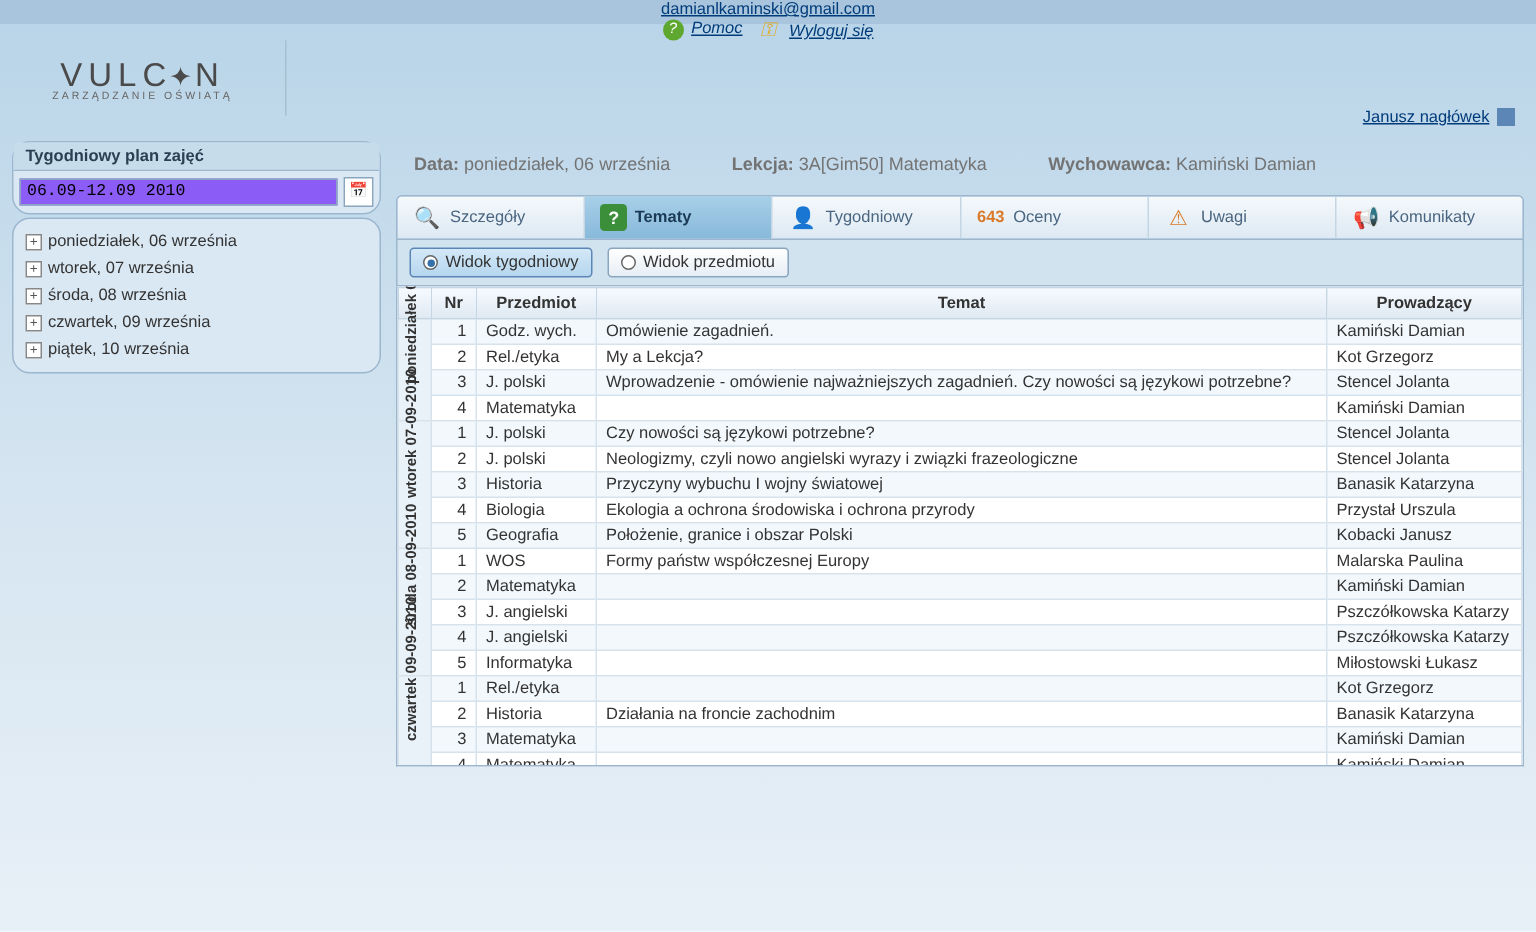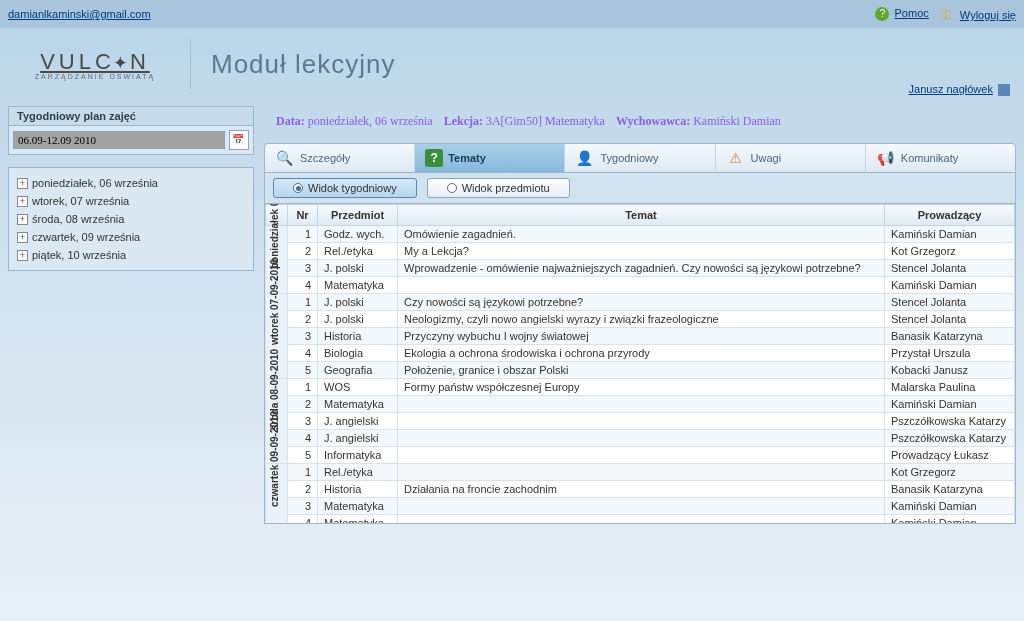--- a/index.html
+++ b/index.html
@@ -6,30 +6,31 @@
 body {
   font-family: Tahoma, Verdana, Arial, sans-serif;
   font-size: 11px;
   background: linear-gradient(180deg, #b8d4e8 0%, #d4e4f0 50%, #e8f0f7 100%);
   width: 1024px;
   height: 621px;
   overflow: hidden;
   color: #333;
 }
 .top-bar {
-  height: 28px;
+  height: 16px;
   background: #a8c5dd;
   display: flex;
   justify-content: space-between;
   align-items: center;
   padding: 0 8px;
   font-size: 11px;
+  flex-direction: column;
 }
 .top-bar a { color: #003b7a; text-decoration: underline; }
-.top-right { display: flex; gap: 12px; align-items: center; }
+.top-right { display: flex; gap: 12px; align-items: center; font-style: italic; }
 .help-icon {
   display: inline-block;
   width: 14px; height: 14px;
   background: #5fa82f;
   border-radius: 50%;
   color: #fff;
   text-align: center;
   line-height: 14px;
   font-size: 10px;
   margin-right: 2px;
@@ -51,21 +52,20 @@
 .logo-block {
   width: 150px;
   text-align: center;
 }
 .logo-text {
   font-size: 22px;
   font-weight: 300;
   letter-spacing: 4px;
   color: #4a4a4a;
   font-family: Arial, sans-serif;
-  text-decoration: underline;
 }
 .logo-star { color: #4a4a4a; font-size: 18px; margin: 0 -2px; }
 .logo-sub {
   font-size: 7px;
   letter-spacing: 2px;
   color: #666;
   margin-top: -2px;
 }
 .divider-v {
   width: 1px;
@@ -105,23 +105,23 @@
   display: flex;
   padding: 6px 8px 0 8px;
   gap: 10px;
 }
 .left-col {
   width: 246px;
   flex-shrink: 0;
 }
 .panel {
   border: 1px solid #9cb6ce;
-  border-radius: 0;
+  border-radius: 12px;
   background: #dae8f3;
-  margin-bottom: 12px;
+  margin-bottom: 2px;
 }
 .panel-title {
   background: #c7dceb;
   padding: 3px 8px;
   font-size: 11px;
   font-weight: bold;
   border-bottom: 1px solid #9cb6ce;
   border-radius: 4px 4px 0 0;
   color: #2a3f52;
 }
@@ -129,22 +129,22 @@
   padding: 4px;
   display: flex;
   gap: 4px;
   align-items: center;
 }
 .date-input {
   flex: 1;
   border: 1px solid #8aa6bf;
   padding: 2px 4px;
   font-size: 11px;
-  font-family: Liberation Serif, serif;
-  background: #a3a3a3;
+  font-family: Liberation Mono, monospace;
+  background: #8b5cf6;
 }
 .cal-btn {
   width: 20px; height: 20px;
   border: 1px solid #8aa6bf;
   background: #fff;
   cursor: pointer;
   font-size: 10px;
   line-height: 10px;
   display: flex;
   align-items: center;
@@ -171,24 +171,23 @@
   text-align: center;
   color: #555;
 }
 .right-col {
   flex: 1;
   min-width: 0;
 }
 .info-bar {
   padding: 8px 12px 14px 12px;
   display: flex;
-  gap: 11px;
+  gap: 41px;
   font-size: 12px;
-  color: #8b5cf6;
-  font-family: Liberation Serif, serif;
+  color: #737373;
 }
 .info-bar b { font-weight: bold; }
 .tabs {
   display: flex;
   background: linear-gradient(180deg, #f5f9fc 0%, #dde9f3 100%);
   border: 1px solid #9cb6ce;
   border-radius: 4px 4px 0 0;
   height: 30px;
 }
 .tab {
@@ -220,21 +219,21 @@
   border: 1px solid #9cb6ce;
   border-top: none;
   padding: 5px 8px;
   display: flex;
   gap: 10px;
 }
 .radio-btn {
   border: 1px solid #8aa6bf;
   background: linear-gradient(#fff,#e6eef5);
   border-radius: 3px;
-  padding: 3px 19px;
+  padding: 3px 8px;
   font-size: 11px;
   display: inline-flex;
   align-items: center;
   gap: 5px;
   cursor: pointer;
 }
 .radio-btn.active {
   background: linear-gradient(#d4e8f7,#b5d6ee);
   border-color: #5b86b5;
 }
@@ -350,21 +349,20 @@
 
 <div class="header">
   <div class="logo-block">
     <div class="logo-text">
       <span>VULC</span><span class="logo-star">✦</span><span>N</span>
     </div>
     <div class="logo-sub">ZARZĄDZANIE OŚWIATĄ</div>
   </div>
   <div class="divider-v"></div>
   <div class="module-title">
-    <h1>Moduł lekcyjny</h1>
   </div>
   <div class="hide-header">
     <a href="#">Janusz nagłówek</a>
     <span class="hide-icon"></span>
   </div>
 </div>
 
 <div class="main-wrap">
   <div class="left-col">
     <div class="panel">
@@ -416,20 +414,24 @@
       </div>
       <div class="tab active">
         <span class="tab-icon" style="background:#3b8f3b;color:#fff;border-radius:3px;width:18px;height:18px;font-size:12px;">?</span>
         <span>Tematy</span>
       </div>
       <div class="tab">
         <span class="tab-icon">👤</span>
         <span>Tygodniowy</span>
       </div>
       <div class="tab">
+        <span class="tab-icon" style="color:#d97a2a;font-weight:bold;font-size:11px;">643</span>
+        <span>Oceny</span>
+      </div>
+      <div class="tab">
         <span class="tab-icon" style="color:#d97a2a;">⚠</span>
         <span>Uwagi</span>
       </div>
       <div class="tab">
         <span class="tab-icon">📢</span>
         <span>Komunikaty</span>
       </div>
     </div>
 
     <div class="sub-bar">
@@ -540,21 +542,21 @@
               <tr>
                 <td class="col-nr">4</td>
                 <td class="col-subj">J. angielski</td>
                 <td></td>
                 <td class="col-teach">Pszczółkowska Katarzy</td>
               </tr>
               <tr>
                 <td class="col-nr">5</td>
                 <td class="col-subj">Informatyka</td>
                 <td></td>
-                <td class="col-teach">Prowadzący Łukasz</td>
+                <td class="col-teach">Miłostowski Łukasz</td>
               </tr>
               <tr>
                 <td class="day-cell" rowspan="4">
                   <div>czwartek 09-09-2010</div>
                 </td>
                 <td class="col-nr">1</td>
                 <td class="col-subj">Rel./etyka</td>
                 <td></td>
                 <td class="col-teach">Kot Grzegorz</td>
               </tr>

